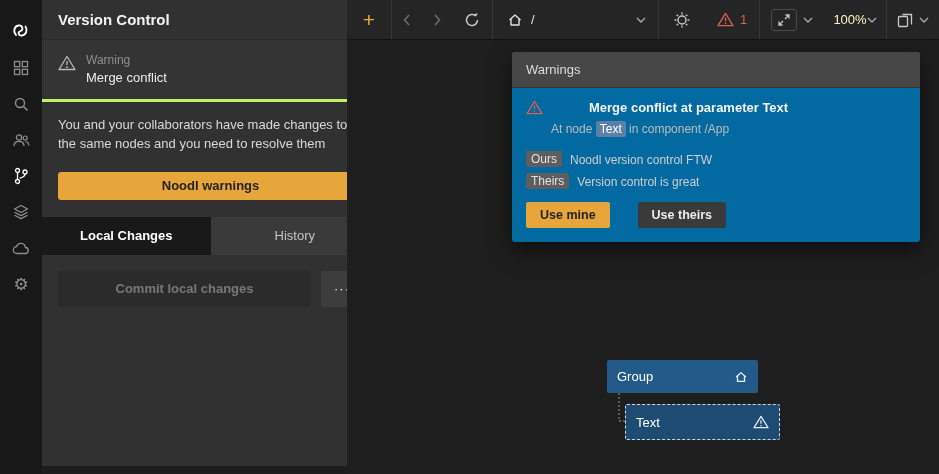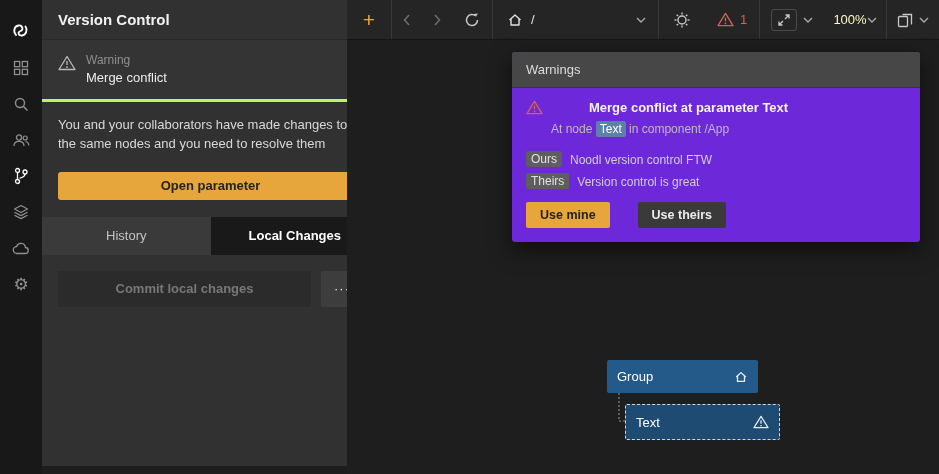--- a/index.html
+++ b/index.html
@@ -89,21 +89,21 @@
   .preview-group { width:64px; gap:6px; }
   .boxed-icon {
     width:26px; height:22px; border:1px solid #4a4a4a; border-radius:3px;
     display:flex; align-items:center; justify-content:center; color:#c8c8c8;
   }
   .tb-zoom { width:62px; color:#fef9c3; font-size:13px; }
   .tb-frames { width:52px; gap:6px; }
   .chev { color:#a8a8a8; display:flex; }
   
   .popup {
-    position:absolute; left:512px; top:52px; width:408px; background:#6d28d9;
+    position:absolute; left:512px; top:52px; width:408px; background:#0369a1;
     border-radius:3px; box-shadow:0 8px 22px rgba(0,0,0,0.55); z-index:20;
   }
   .popup-header {
     padding:10px 14px; color:#dcdcdc; font-size:13px;
     background:#474747; border-bottom:1px solid rgba(0,0,0,0.25);
     border-radius:3px 3px 0 0;
   }
   .popup-body { padding:12px 14px 14px; }
   .pw-title-row { display:flex; align-items:center; gap:9px; }
   .pw-title-row .w-icon { color:var(--warning); }
@@ -225,25 +225,25 @@
           </svg>
       </span>
       <div>
         <div class="warn-label">Warning</div>
         <div class="warn-msg">Merge conflict</div>
       </div>
     </div>
 
     <div class="panel-desc">You and your collaborators have made changes to the same nodes and you need to resolve them</div>
 
-    <button class="open-warnings">Open parameter</button>
+    <button class="open-warnings">Noodl warnings</button>
 
     <div class="tabs">
+      <div class="tab active">Local Changes</div>
       <div class="tab">History</div>
-      <div class="tab active">Local Changes</div>
     </div>
 
     <div class="commit-row">
       <button class="commit-btn">Commit local changes</button>
       <button class="more-btn">···</button>
     </div>
 
 
     <div class="panel-footer"></div>
   </div>

